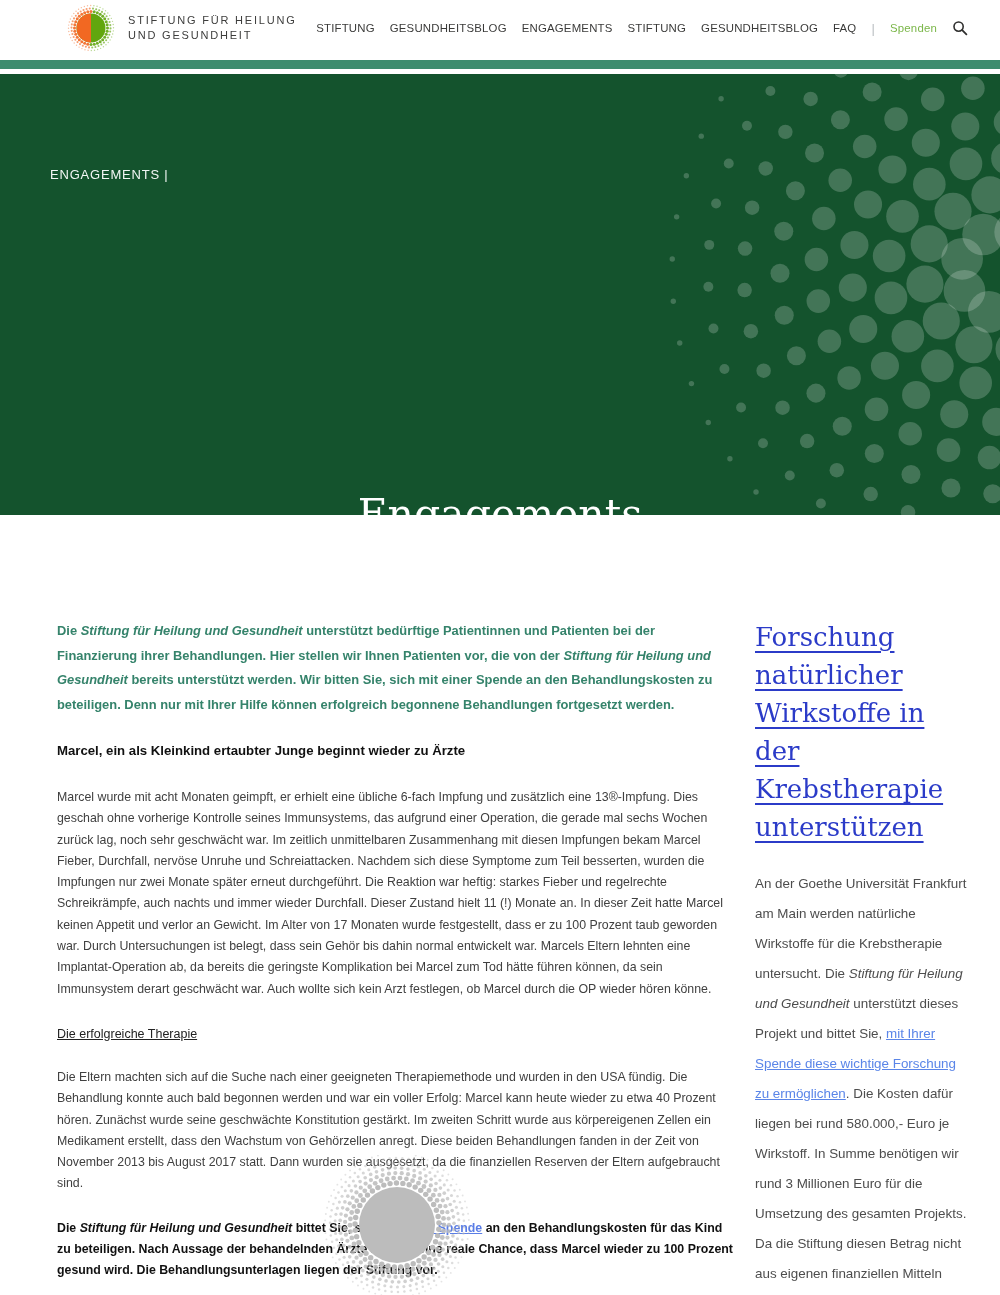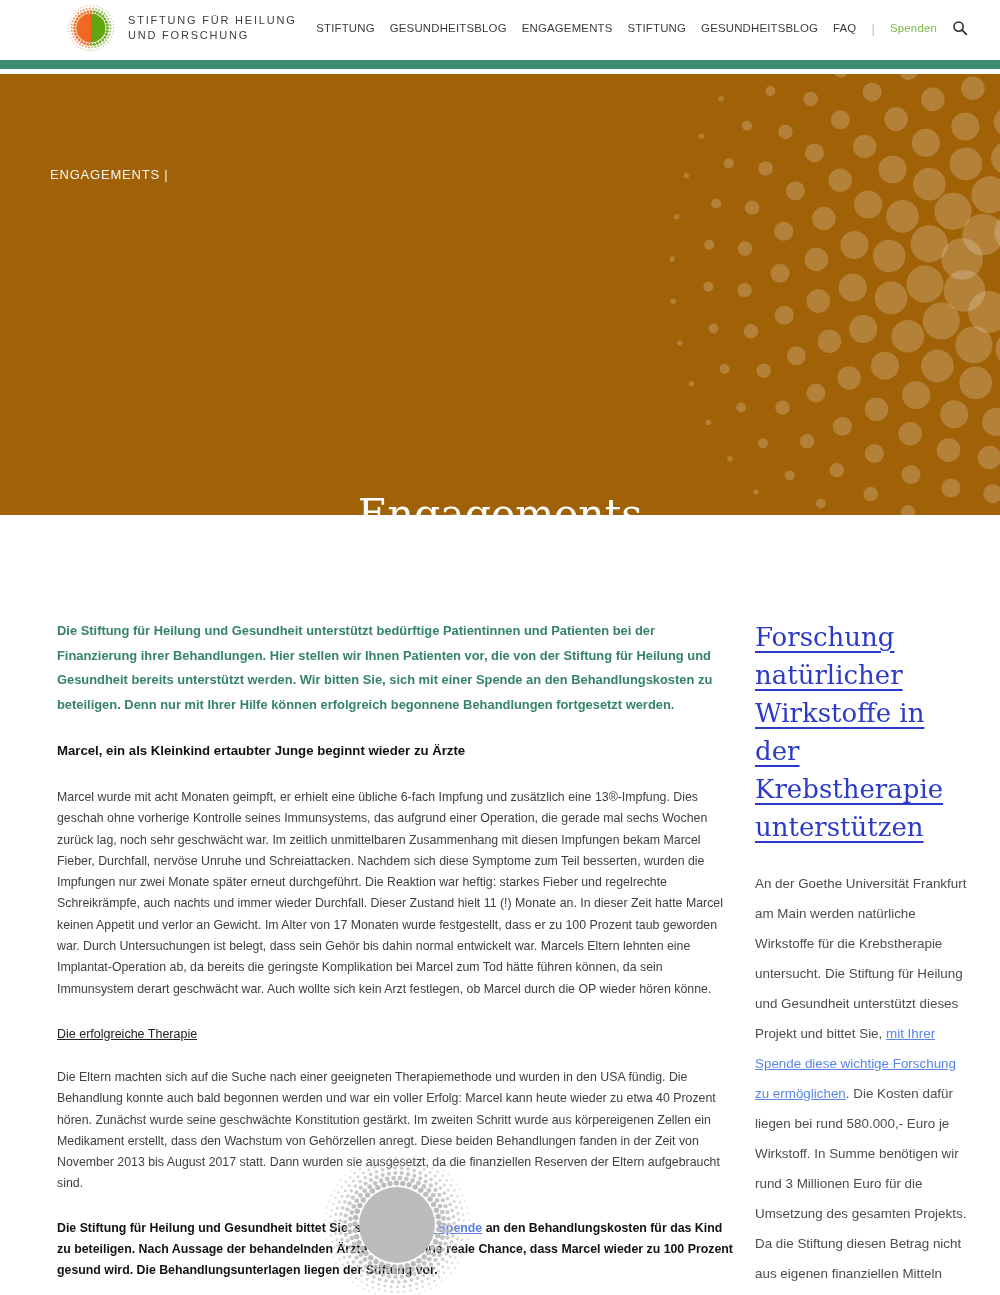--- a/index.html
+++ b/index.html
@@ -26,42 +26,42 @@
   }
   .nav-item { cursor:pointer; white-space:nowrap; }
   .nav-sep { color:#b9bec2; font-size:13px; }
   .nav-donate { color:#7ab648; cursor:pointer; }
   .search-icon { width:16px; height:16px; cursor:pointer; display:block; }
 
   
   .top-strip { position:absolute; top:60px; left:0; width:1000px; height:9px; background:#3e8c6e; }
   .hero {
     position:absolute; top:74px; left:0; width:1000px; height:441px;
-    background:#a16207; overflow:hidden;
+    background:#14532d; overflow:hidden;
   }
   .hero-dots { position:absolute; top:0; right:0; width:370px; height:441px; }
   .breadcrumb {
     position:absolute; top:93px; left:50px; color:#f2f7f4;
     font-size:13px; letter-spacing:0.8px; cursor:pointer;
   }
   .hero-title {
     position:absolute; top:416px; left:0; width:1000px; text-align:center;
     font-family:"DejaVu Serif", serif; font-size:41px; color:#fff; font-weight:500;
   }
 
   
   .content { position:absolute; top:515px; left:0; width:1000px; }
   .main-col { position:absolute; left:57px; top:104px; width:681px; }
   .side-col { position:absolute; left:755px; top:103px; width:212px; }
 
   .intro {
     color:#35836b; font-weight:700; font-size:12.9px; line-height:24.5px;
     margin-bottom:26px;
   }
-  .it { }
+  .it { font-style:italic; }
 
   .marcel-heading { font-size:13.2px; font-weight:700; color:#111; margin-bottom:29px; }
 
   .bodytext { font-size:12.35px; line-height:21.3px; color:#404040; }
   .para1 { margin-bottom:24px; }
   .therapy-heading {
     font-size:12.5px; color:#222; text-decoration:underline;
     margin-bottom:26px; display:inline-block; cursor:default;
   }
   .para2 { margin-bottom:23px; }
@@ -203,21 +203,21 @@
           <circle cx="49.31362280607623" cy="29.890023748718104" r="0.7" fill="#62a60e" opacity="0.45"></circle>
           <circle cx="48.67520903709287" cy="33.036167094964114" r="0.7" fill="#62a60e" opacity="0.45"></circle>
           <circle cx="47.595550518255536" cy="36.05943148602516" r="0.7" fill="#62a60e" opacity="0.45"></circle>
           <circle cx="46.09662598352971" cy="38.89827197727375" r="0.7" fill="#62a60e" opacity="0.45"></circle>
         </g>
       <circle cx="27" cy="27" r="14.5" fill="#62a60e"></circle>
       <path d="M27 12.5 A 14.5 14.5 0 0 0 27 41.5 Z" fill="#f26822"></path>
     </svg>
     <div class="brand-text">
       <div>STIFTUNG FÜR HEILUNG</div>
-      <div>UND FORSCHUNG</div>
+      <div>UND GESUNDHEIT</div>
     </div>
   </div>
   <div class="nav">
     <span class="nav-item">STIFTUNG</span>
     <span class="nav-item">GESUNDHEITSBLOG</span>
     <span class="nav-item">ENGAGEMENTS</span>
     <span class="nav-item">STIFTUNG</span>
     <span class="nav-item">GESUNDHEITSBLOG</span>
     <span class="nav-item">FAQ</span>
     <span class="nav-sep">|</span>

